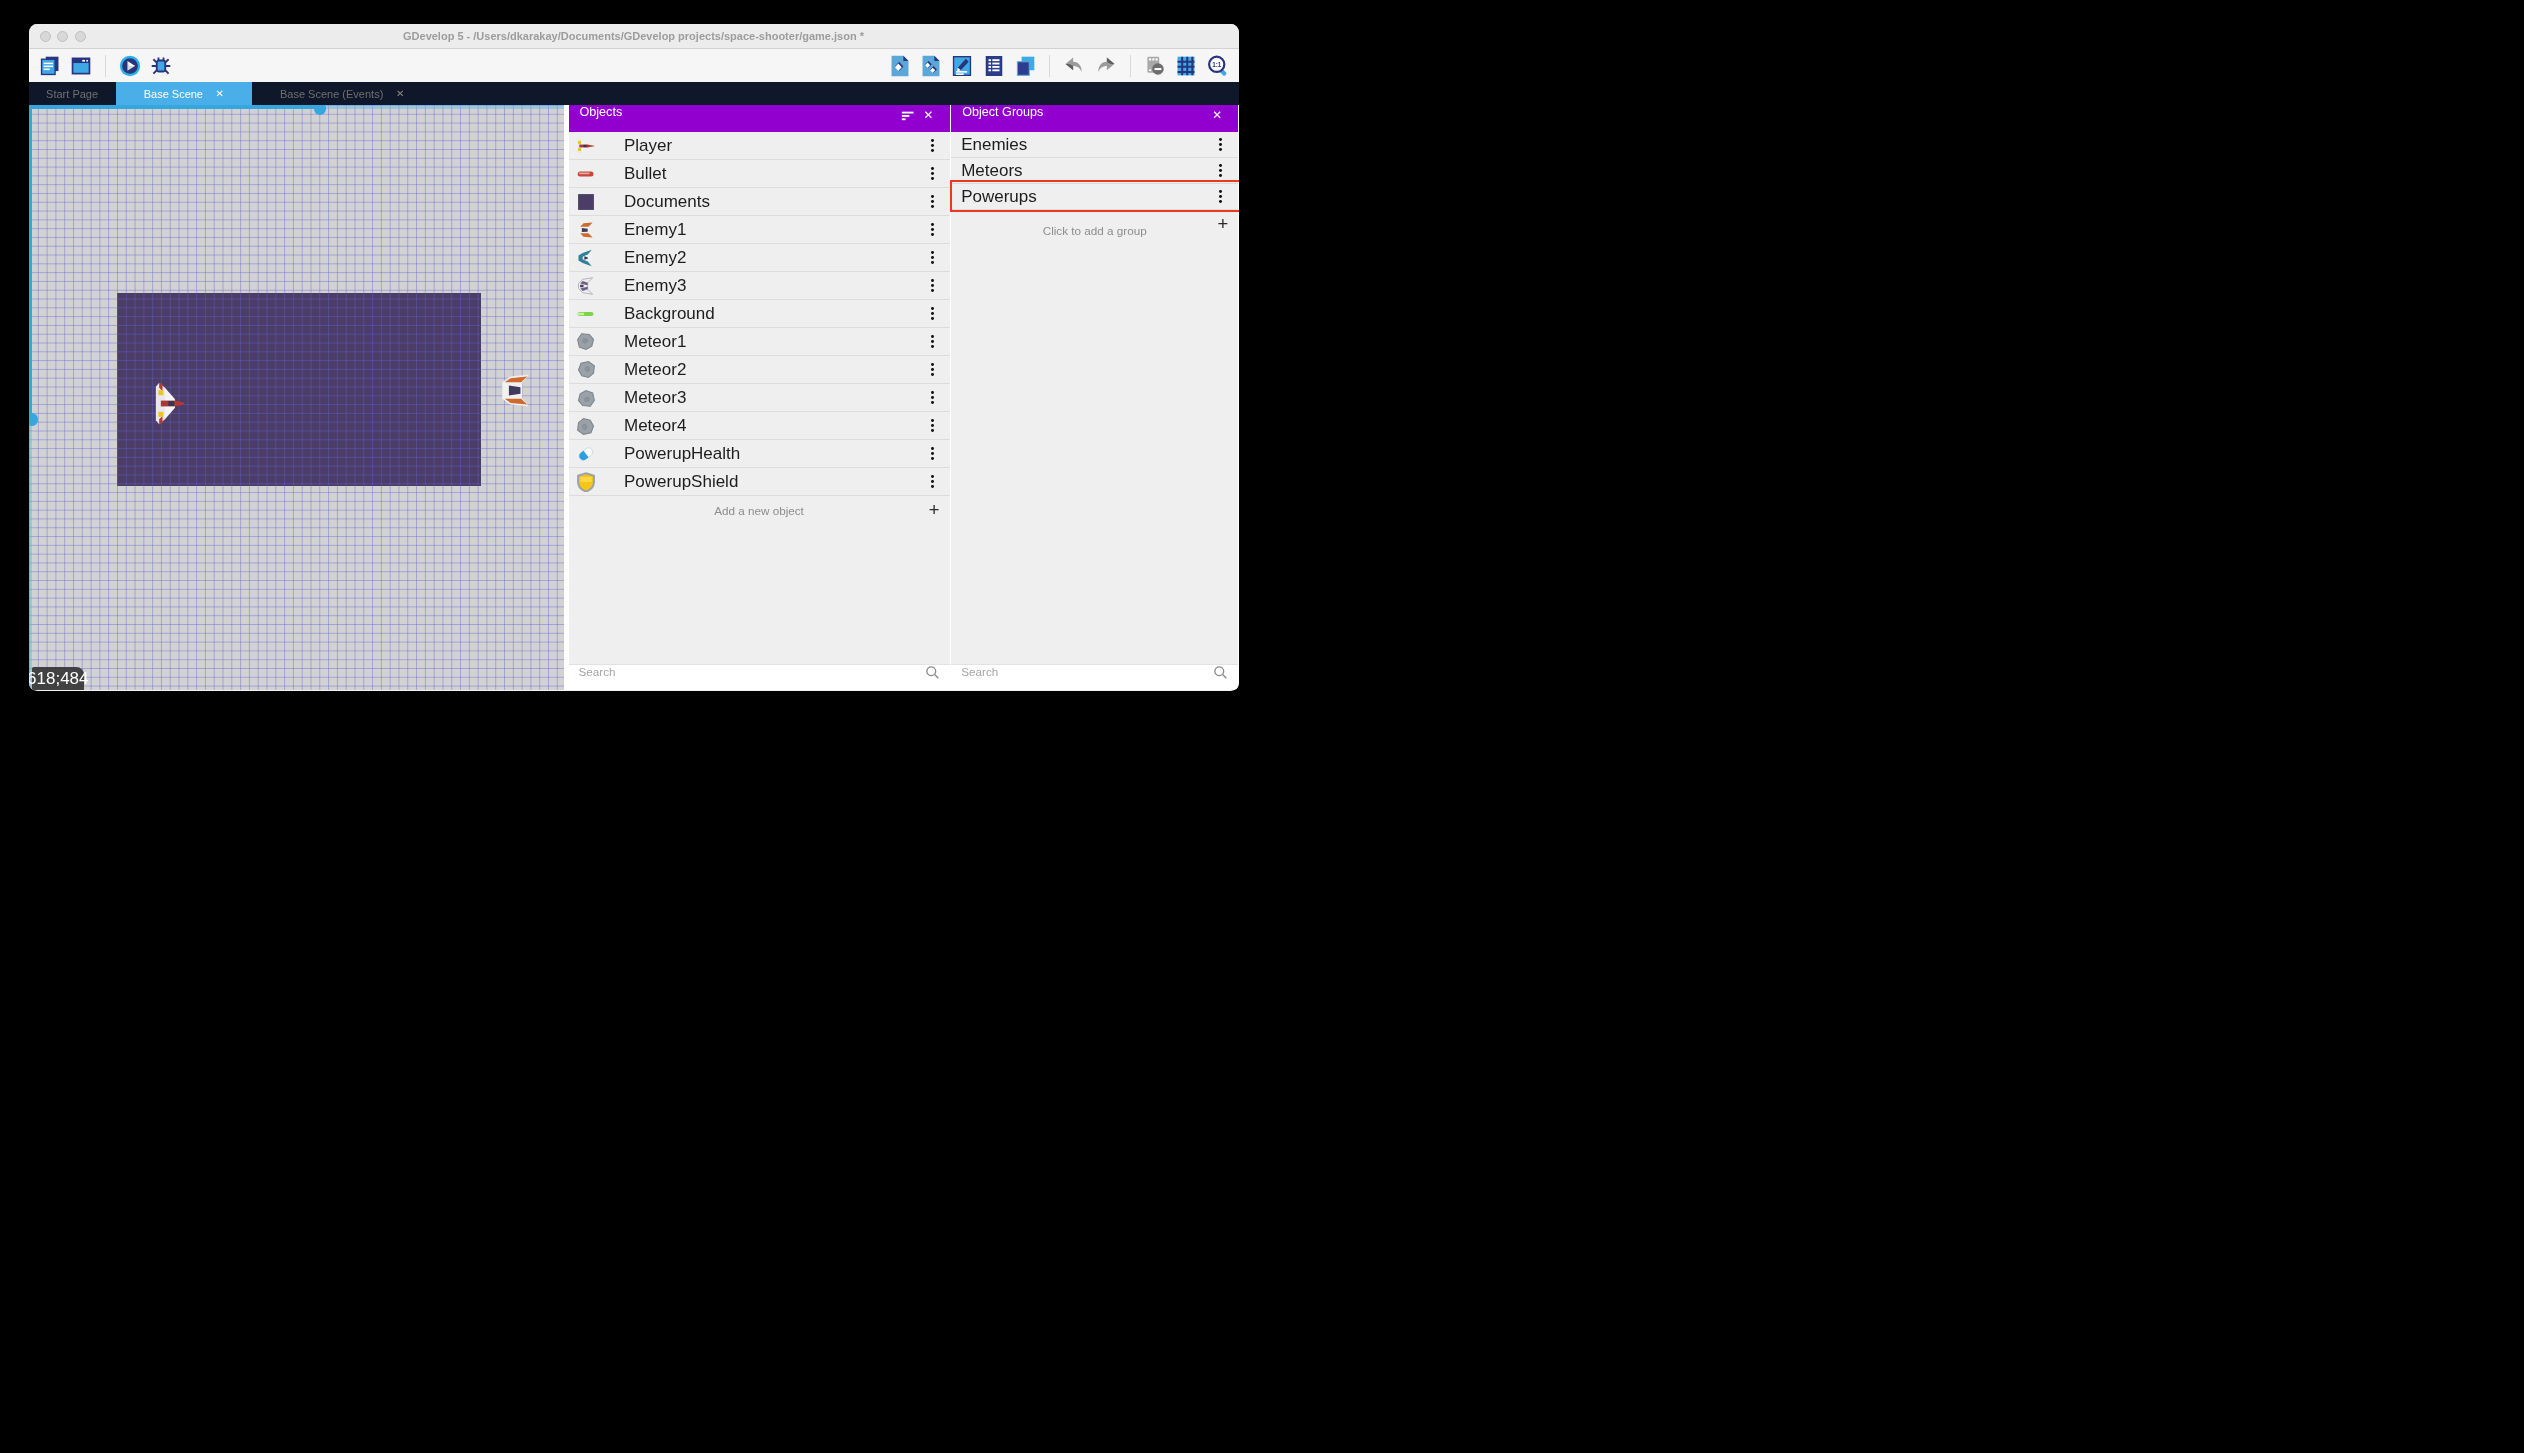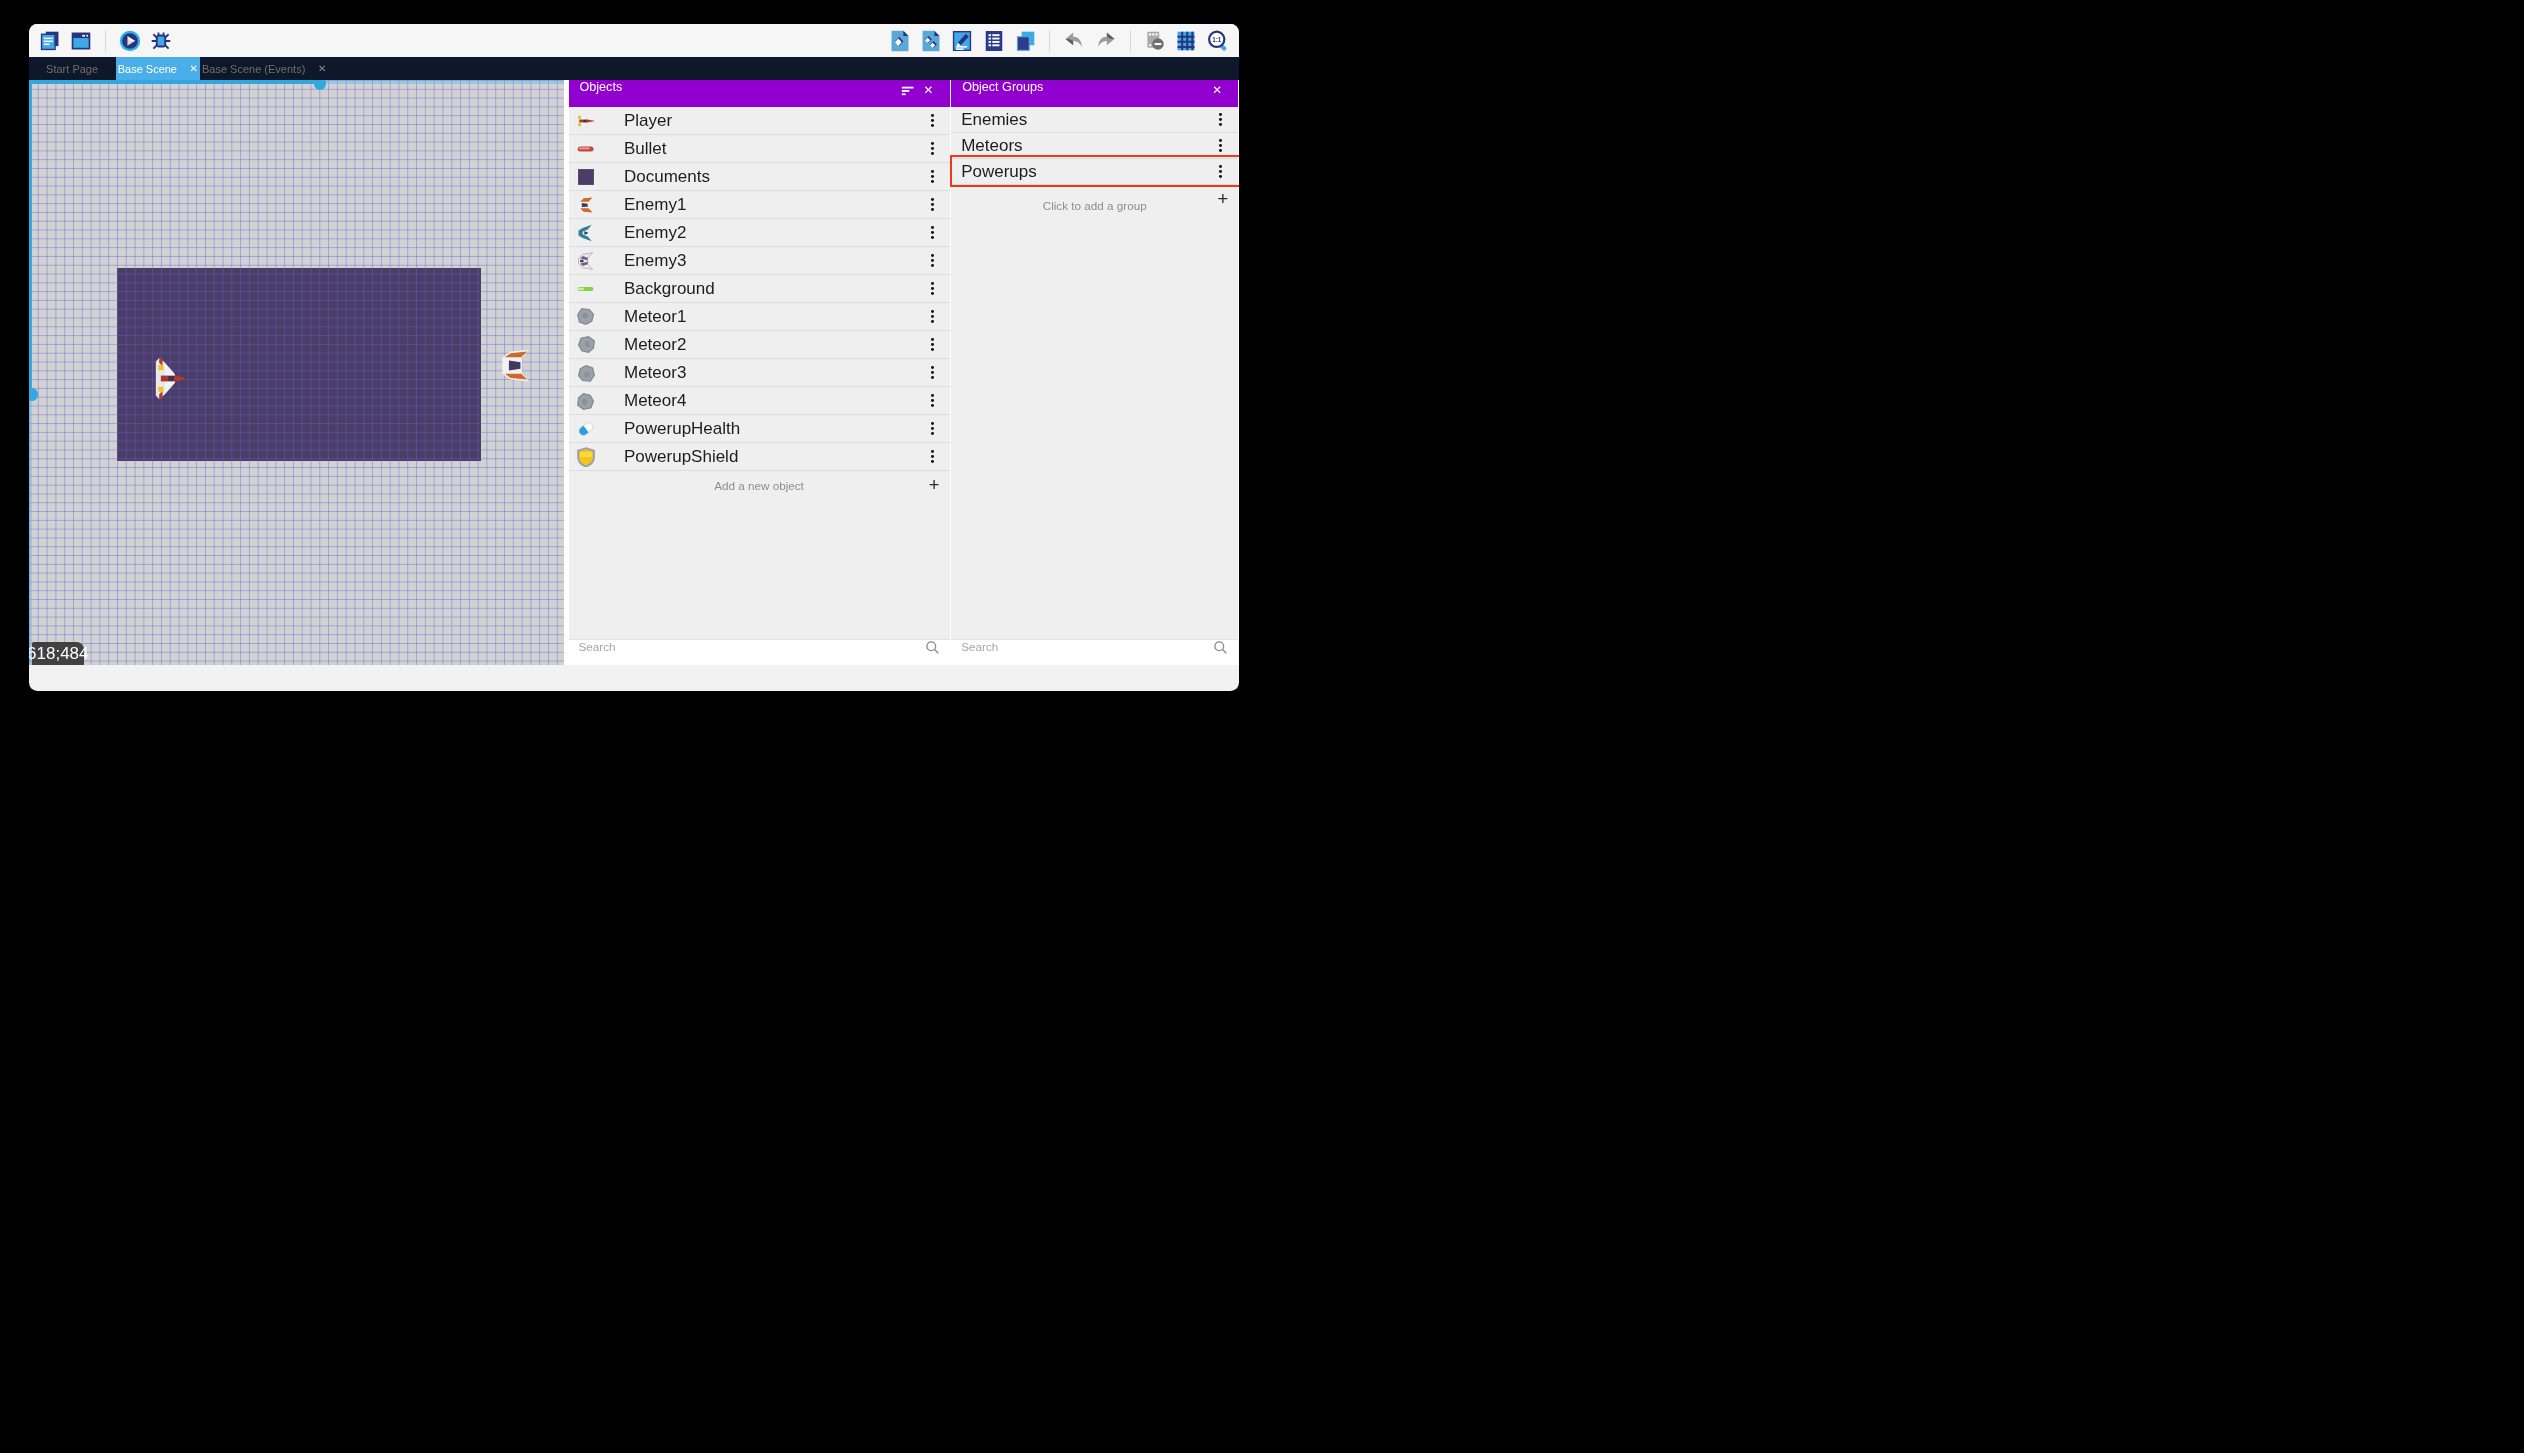--- a/index.html
+++ b/index.html
@@ -20,21 +20,21 @@
   .toolbar { height:33px; background:#f6f6f6; display:flex; align-items:center; padding:0 10px; }
   .tb-group { display:flex; align-items:center; gap:9.2px; }
   .tb-spacer { flex:1; }
   .tb-sep { width:0.8px; height:22px; background:#d9d9d9; margin:0 4.2px; }
   .tb-btn { width:22px; height:22px; display:flex; align-items:center; justify-content:center; cursor:pointer; }
   .tb-btn svg { width:22px; height:22px; }
 
   
   .tabbar { height:23.4px; background:#0f172a; display:flex; align-items:stretch; }
   .tab { display:flex; align-items:center; padding:0 17.6px; font-size:11px; color:#6f6f6f; cursor:pointer; }
-  .tab.closable { padding:0 2px; }
+  .tab.closable { padding:0 28px; }
   .tab .tab-close { margin-left:12.6px; font-size:10px; color:#8a8a8a; }
   .tab.active { background:#4aafe8; color:#fff; }
   .tab.active .tab-close { color:#fff; }
 
   
   .content { display:flex; height:585px; background:#fff; }
 
   
   .scene { position:relative; width:535px; height:585px; background:#d2d2d2; overflow:hidden; }
   .grid-overlay { position:absolute; inset:0; pointer-events:none; z-index:3;
@@ -91,20 +91,28 @@
   .search-bar input { flex:1; border:none; outline:none; background:transparent; font-size:11.7px; color:#333;
                       font-family:"Liberation Sans", sans-serif; }
   .search-bar input::placeholder { color:#a6a6a6; }
   .search-bar svg { width:15px; height:15px; flex:none; }
 </style>
 </head>
 <body>
 
 <div class="window">
 
+  <div class="titlebar">
+    <div class="traffic">
+      <div class="light"></div>
+      <div class="light"></div>
+      <div class="light"></div>
+    </div>
+    <div class="title-text">GDevelop 5 - /Users/dkarakay/Documents/GDevelop projects/space-shooter/game.json *</div>
+  </div>
 
   <div class="toolbar">
     <div class="tb-group">
       <div class="tb-btn">
         <svg viewBox="0 0 26 26">
             <rect x="8" y="2" width="15" height="17" fill="#27357e"></rect>
             <rect x="3" y="5" width="16" height="18" fill="#3fa9e6" stroke="#27357e" stroke-width="1.6"></rect>
             <rect x="5.5" y="9" width="11" height="1.8" fill="#fff"></rect>
             <rect x="5.5" y="12.5" width="11" height="1.8" fill="#fff"></rect>
             <rect x="5.5" y="16" width="7" height="1.8" fill="#fff"></rect>

